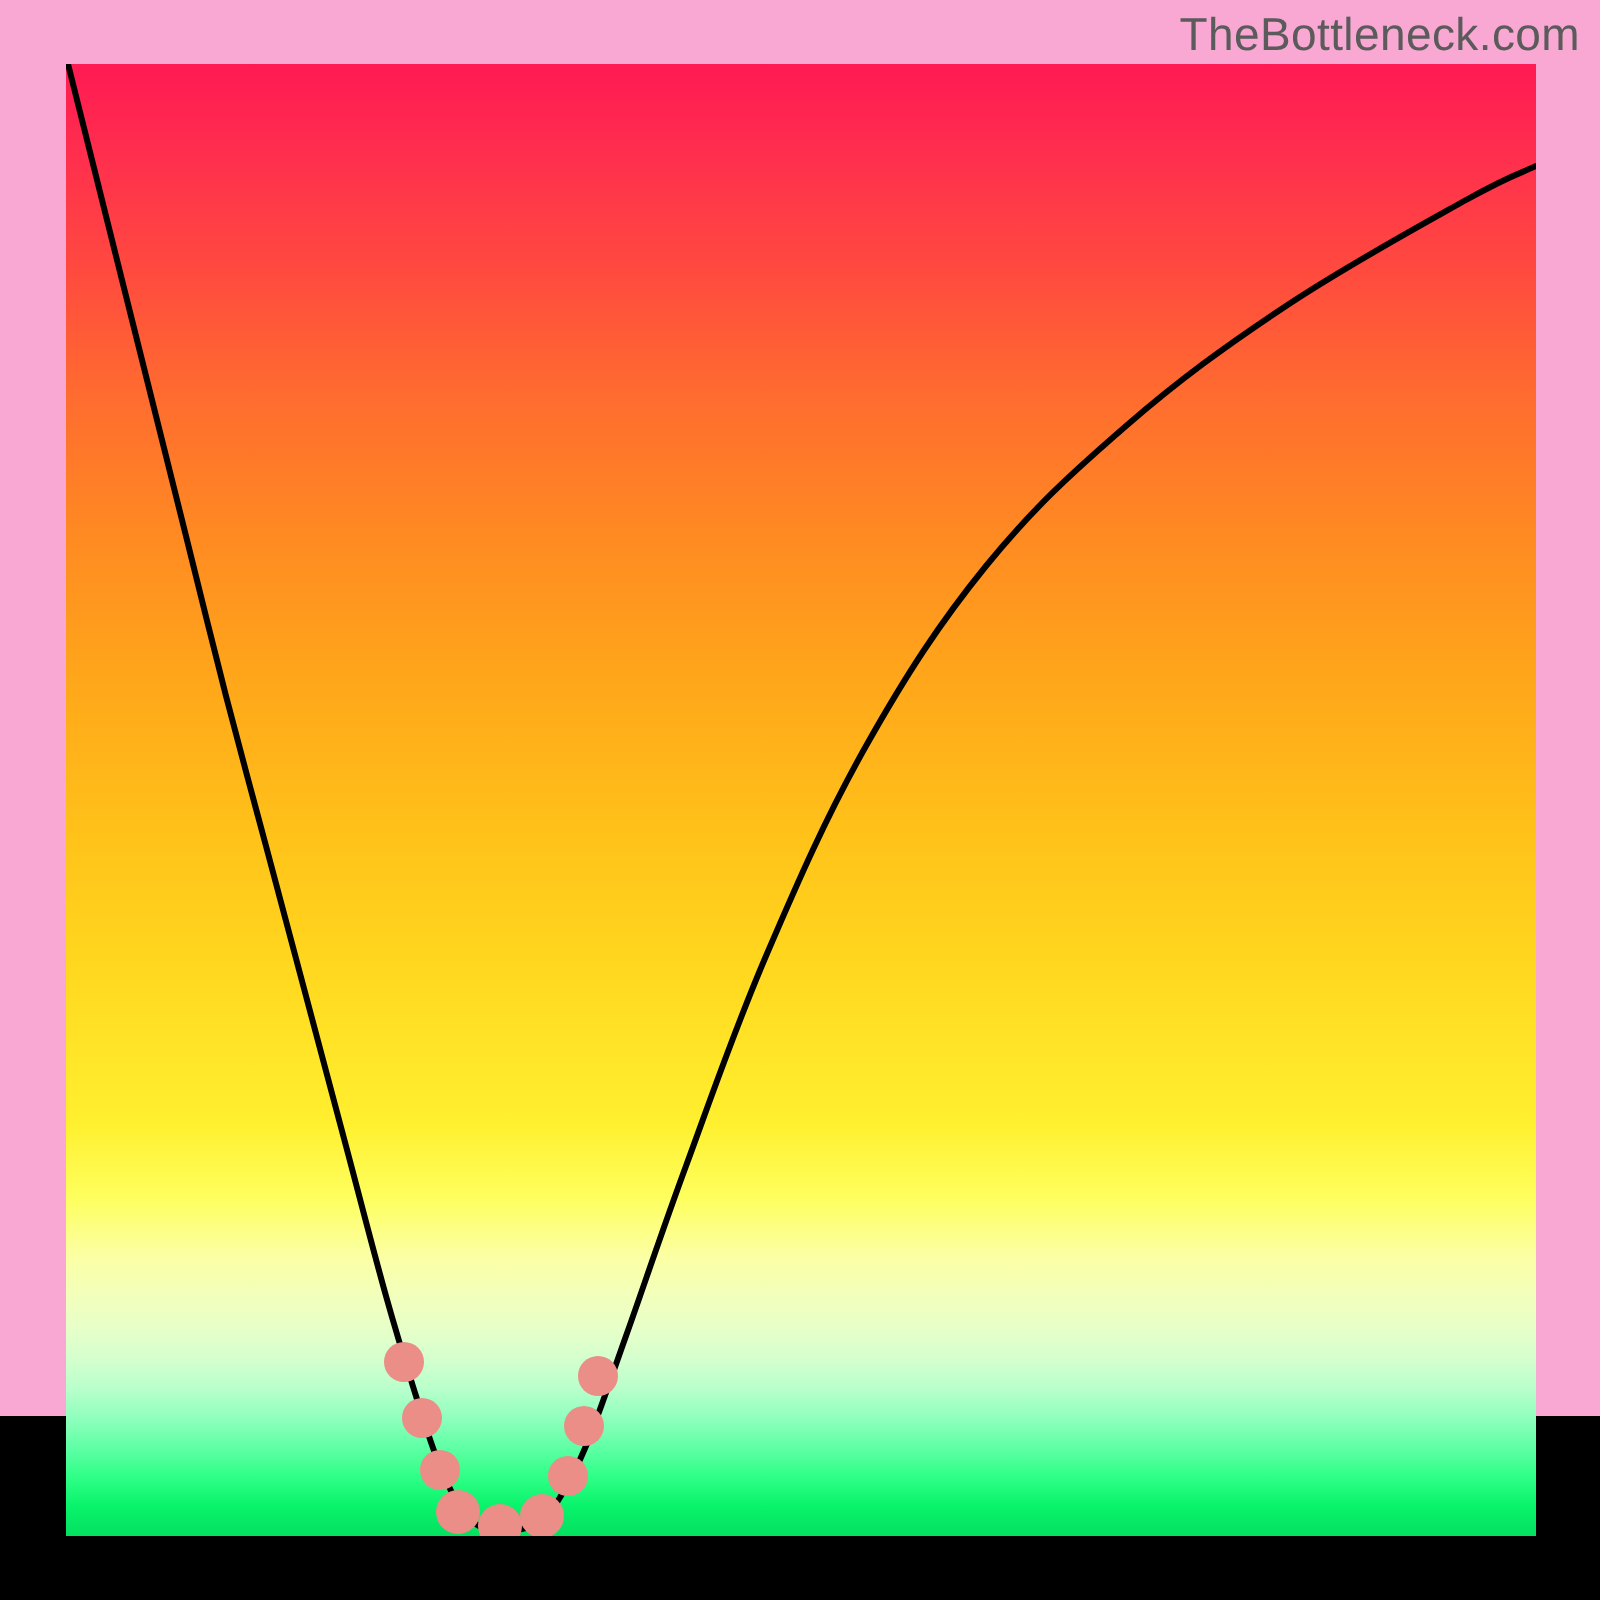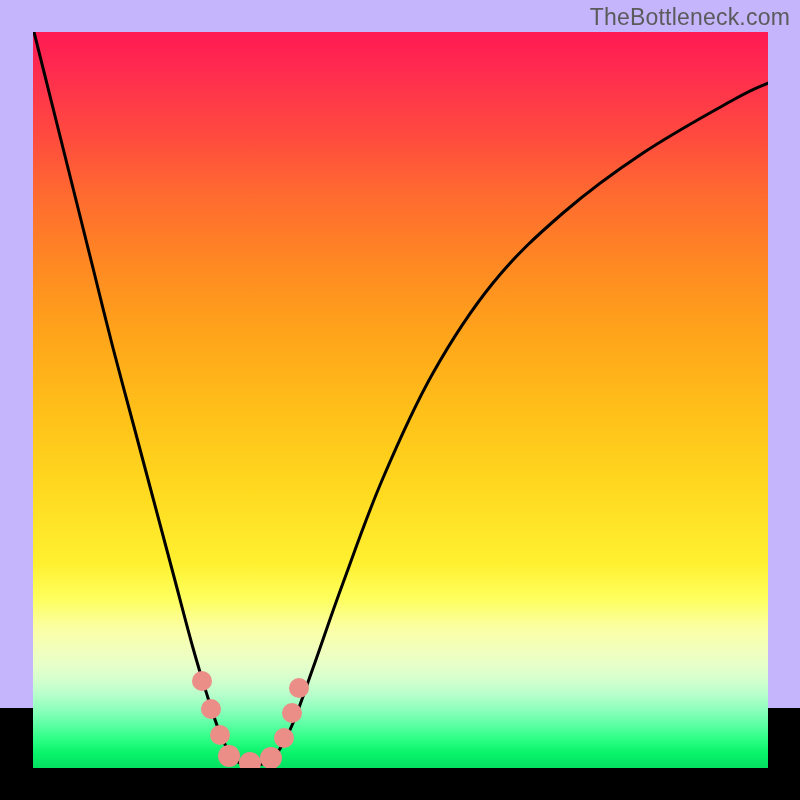--- a/index.html
+++ b/index.html
@@ -10,21 +10,21 @@
     background: #000;
     overflow: hidden;
     font-family: Arial, Helvetica, sans-serif;
   }
   .frame {
     position: absolute;
     left: 0;
     top: 0;
     width: 800px;
     height: 708px;
-    background: #c4b5fd;
+    background: #f9a8d4;
   }
   .plot {
     position: absolute;
     left: 33px;
     top: 32px;
     width: 735px;
     height: 736px;
     background: linear-gradient(to bottom,
       #ff1a53 0%,
       #ff2e4e 6%,

